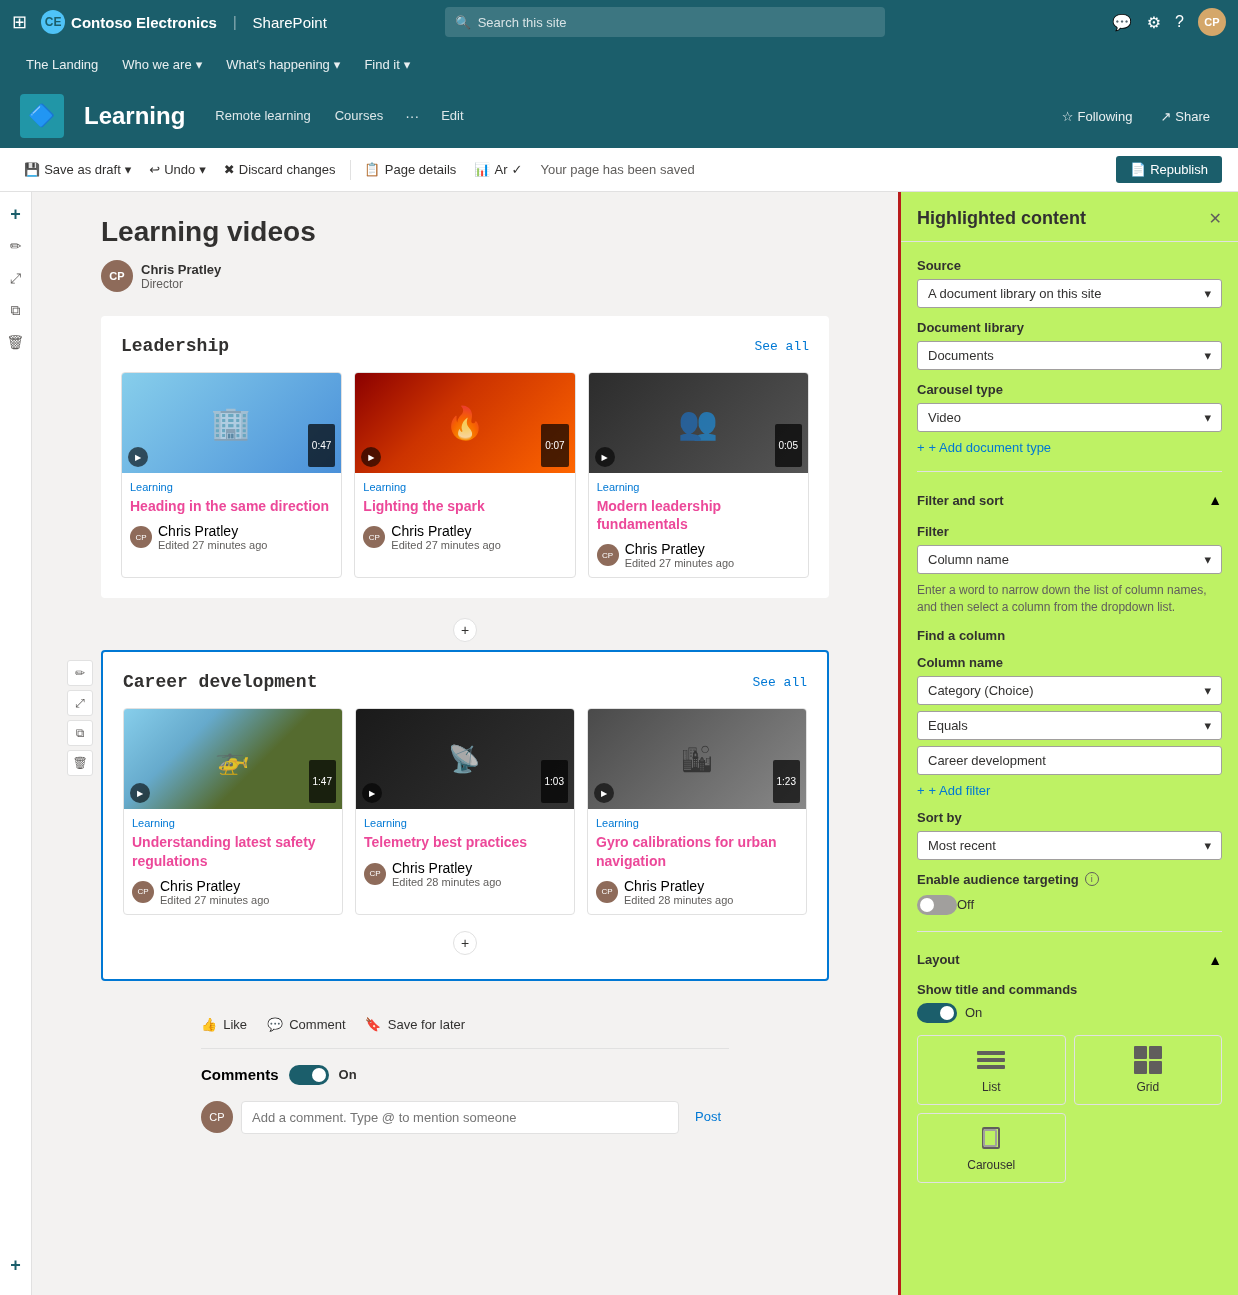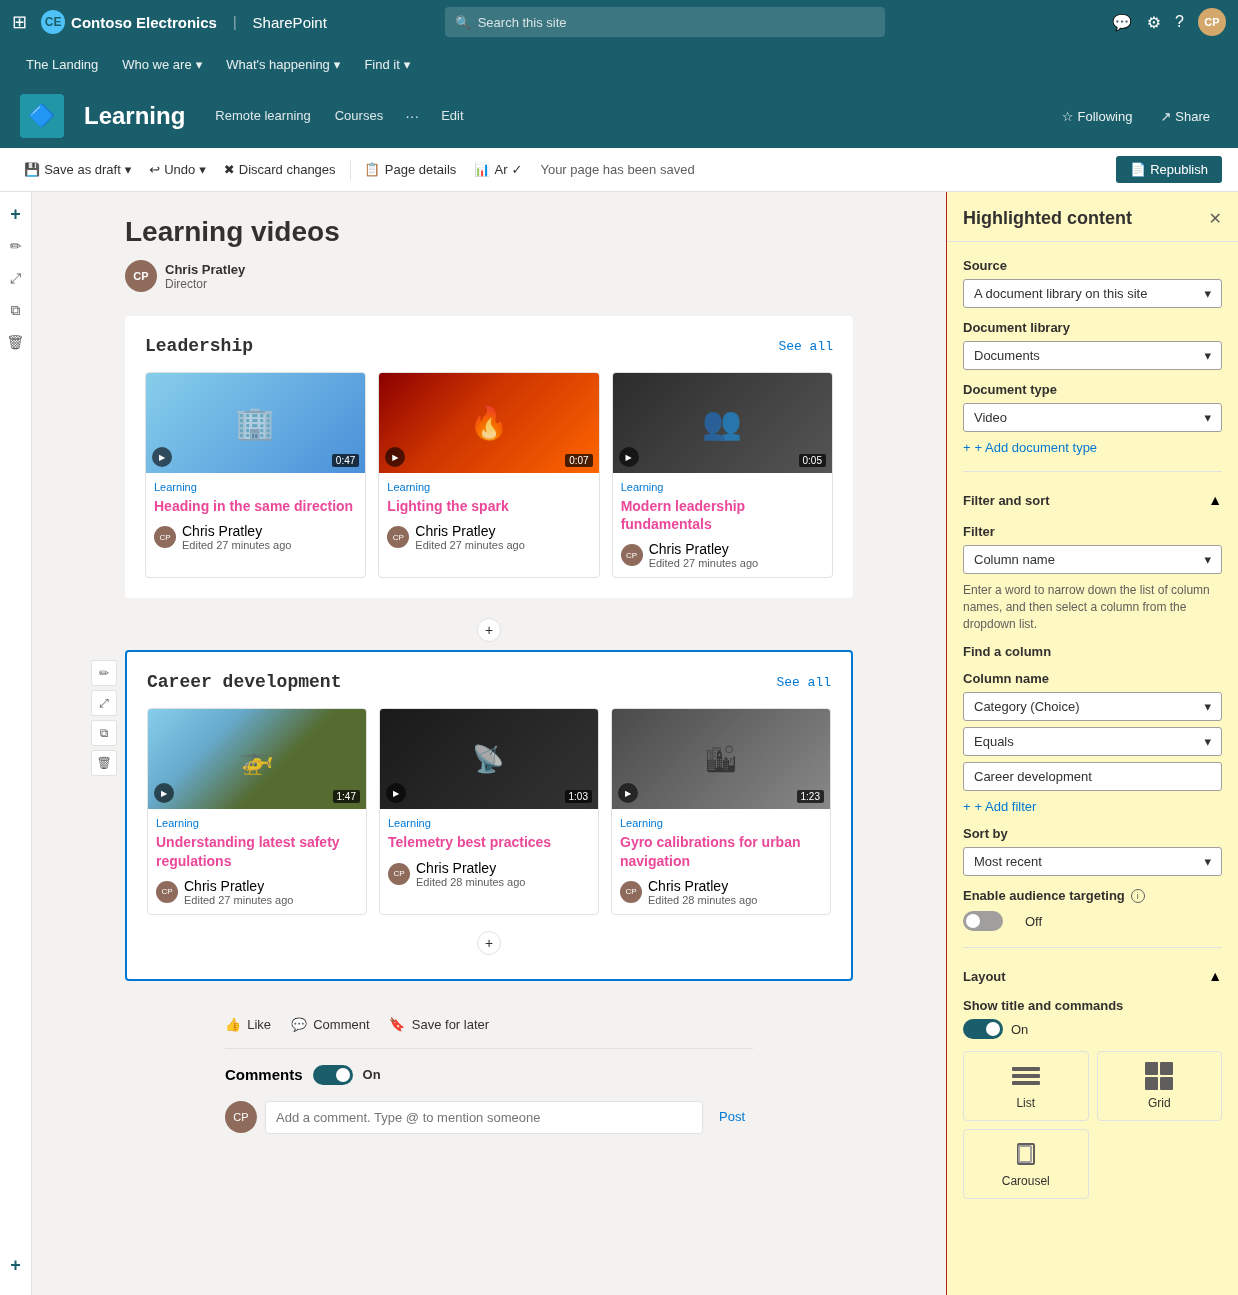--- a/index.html
+++ b/index.html
@@ -239,21 +239,21 @@
       color: white;
       font-size: 8px;
     }
     .video-duration {
       position: absolute;
       bottom: 6px;
       right: 6px;
       background: rgba(0,0,0,0.7);
       color: white;
       font-size: 10px;
-      padding: 1px 4px;
+      padding: 16px 4px;
       border-radius: 2px;
     }
     .video-info { padding: 8px; }
     .video-category { color: #0078d4; font-size: 11px; margin-bottom: 4px; }
     .video-title { font-size: 14px; font-weight: 600; color: #ec4899; margin-bottom: 8px; line-height: 1.3; }
     .video-author-row { display: flex; align-items: center; gap: 6px; }
     .video-avatar { width: 22px; height: 22px; border-radius: 50%; background: #8e6b5a; display: flex; align-items: center; justify-content: center; color: white; font-size: 8px; }
     .video-meta { font-size: 11px; color: #605e5c; }
 
     
@@ -353,23 +353,23 @@
       background: none;
       border: none;
       color: #0078d4;
       font-size: 13px;
       cursor: pointer;
       padding: 8px;
     }
 
     
     .right-panel {
-      width: 292px;
-      background: #fef9c3;
-      border-left: 1px solid #b91c1c;
+      width: 340px;
+      background: #bef264;
+      border-left: 3px solid #b91c1c;
       padding: 0;
       overflow-y: auto;
       flex-shrink: 0;
     }
     .panel-header {
       padding: 16px 16px 12px;
       display: flex;
       justify-content: space-between;
       align-items: center;
       border-bottom: 1px solid #e1e1e1;
@@ -442,21 +442,21 @@
       gap: 4px;
       color: #0078d4;
       font-size: 13px;
       cursor: pointer;
       margin-top: 8px;
     }
 
     .audience-row {
       display: flex;
       align-items: center;
-      gap: 22px;
+      gap: 0;
       margin-top: 8px;
     }
     .toggle-off {
       width: 40px;
       height: 20px;
       background: #a19f9d;
       border-radius: 10px;
       position: relative;
       cursor: pointer;
     }
@@ -863,21 +863,21 @@
       </div>
 
       
       <div class="field-label">Document library</div>
       <div class="dropdown-field">
         <span>Documents</span>
         <span>▾</span>
       </div>
 
       
-      <div class="field-label">Document type</div>
+      <div class="field-label">Carousel type</div>
       <div class="dropdown-field">
         <span>Video</span>
         <span>▾</span>
       </div>
 
       <div class="add-type-btn">
         <span>+</span>
         <span>+ Add document type</span>
       </div>
 

